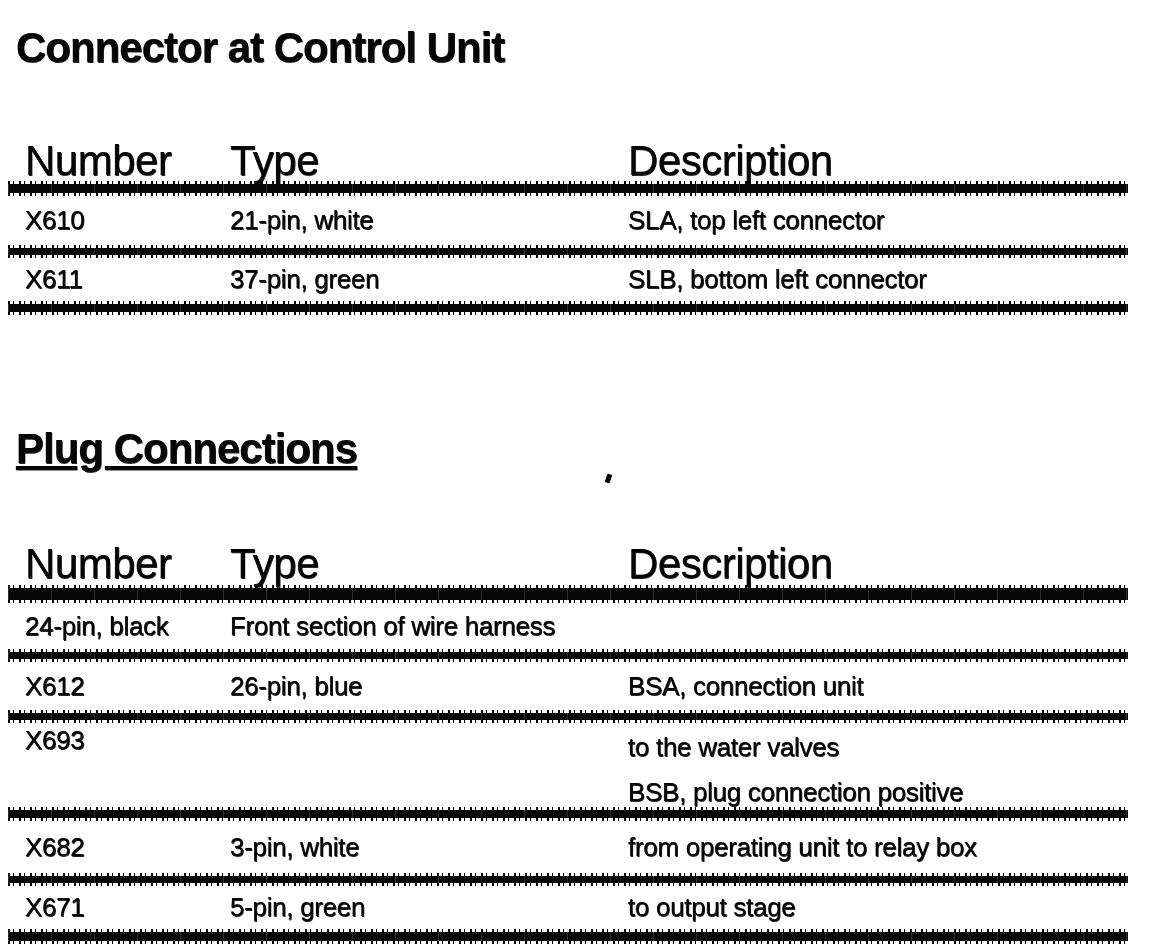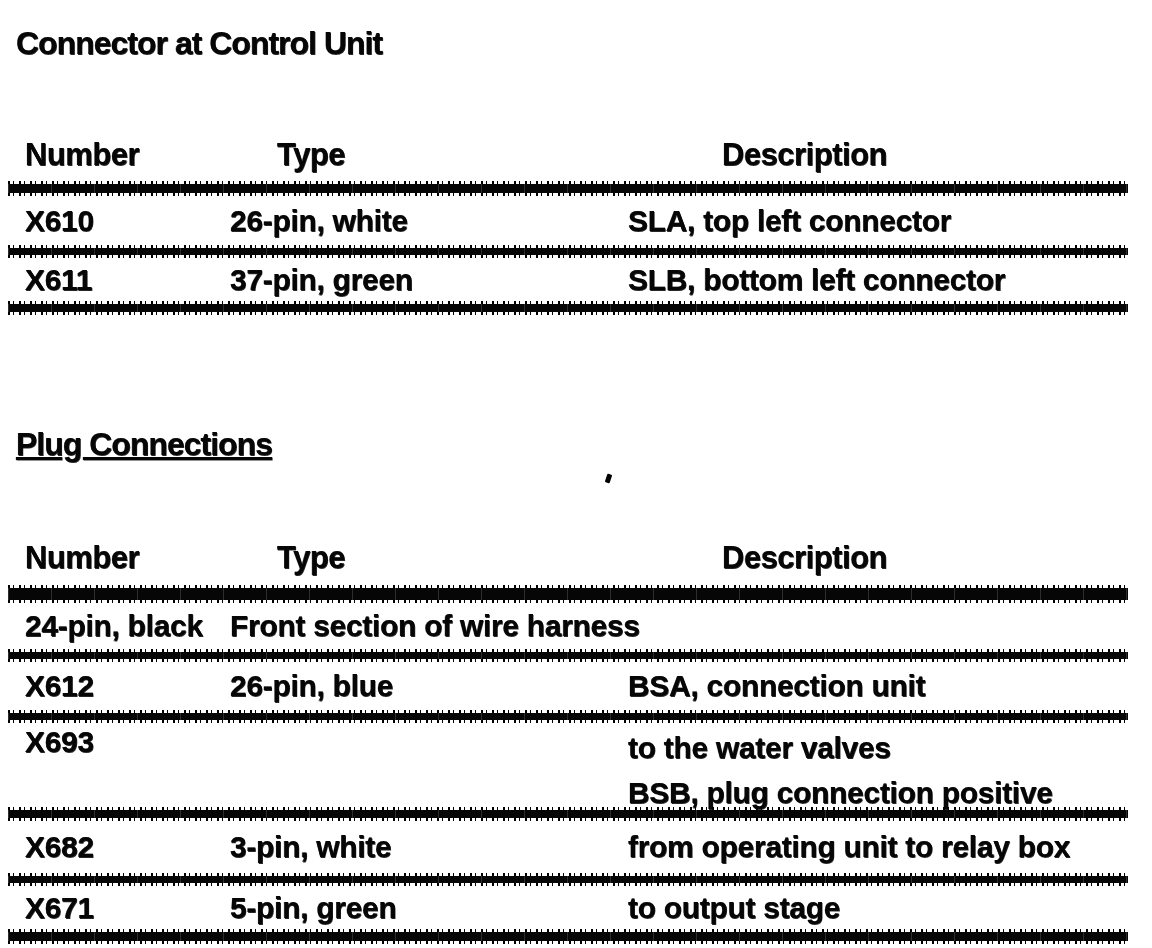--- a/index.html
+++ b/index.html
@@ -9,44 +9,44 @@
     position:relative;
     overflow:hidden;
     font-family:"Liberation Sans", sans-serif;
     color:#060606;
   }
   .ink {
     text-shadow: 0.6px 0.5px 0 rgba(0,0,0,.85), -0.3px 0 0 rgba(0,0,0,.45);
   }
   .sec-title {
     position:absolute; left:16px; margin:0;
-    font-size:32px; font-weight:700; line-height:1;
+    font-size:42px; font-weight:700; line-height:1;
     letter-spacing:-1px; white-space:nowrap;
   }
   #title1 { top:27px; }
   #title2 { top:428px;text-decoration:underline; }
 
   .dtable { position:absolute; left:8px; width:1120px; }
   #table1 { top:137px; }
   #table2 { top:540px; }
 
   .row {
     display:grid;
     grid-template-columns:205px 398px auto;
     padding-left:17px;
     box-sizing:border-box;
     white-space:nowrap;
   }
   .thead {
-    font-size:31px; font-weight:700; letter-spacing:-0.5px;
-    height:47px; align-items:start;gap:47px;
+    font-size:42px; font-weight:400; letter-spacing:-0.5px;
+    height:47px; align-items:start;
   }
   #table2 .thead { height:48px; }
   .trow {
-    font-size:30px; font-weight:700; letter-spacing:-0.3px;
+    font-size:26px; font-weight:400; letter-spacing:-0.3px;
     align-items:center;
   }
   .trow.toprow { align-items:start; padding-top:5px; }
   .desc-lines span { display:block; line-height:45px; }
 
   .rule {
     position:relative;
     background:#060606 repeating-linear-gradient(90deg, rgba(255,255,255,.16) 0 1px, transparent 1px 43px);
   }
   .rule::before, .rule::after {
@@ -69,21 +69,21 @@
 
 <div id="table1" class="dtable">
   <div class="row thead ink">
     <span>Number</span>
     <span>Type</span>
     <span>Description</span>
   </div>
   <div class="rule" style="height:9px"></div>
   <div class="row trow ink" style="height:55px">
     <span>X610</span>
-    <span>26-pin, white</span>
+    <span>21-pin, white</span>
     <span>SLA, top left connector</span>
   </div>
   <div class="rule" style="height:7px"></div>
   <div class="row trow ink" style="height:49px">
     <span>X611</span>
     <span>37-pin, green</span>
     <span>SLB, bottom left connector</span>
   </div>
   <div class="rule" style="height:8px"></div>
 </div>

